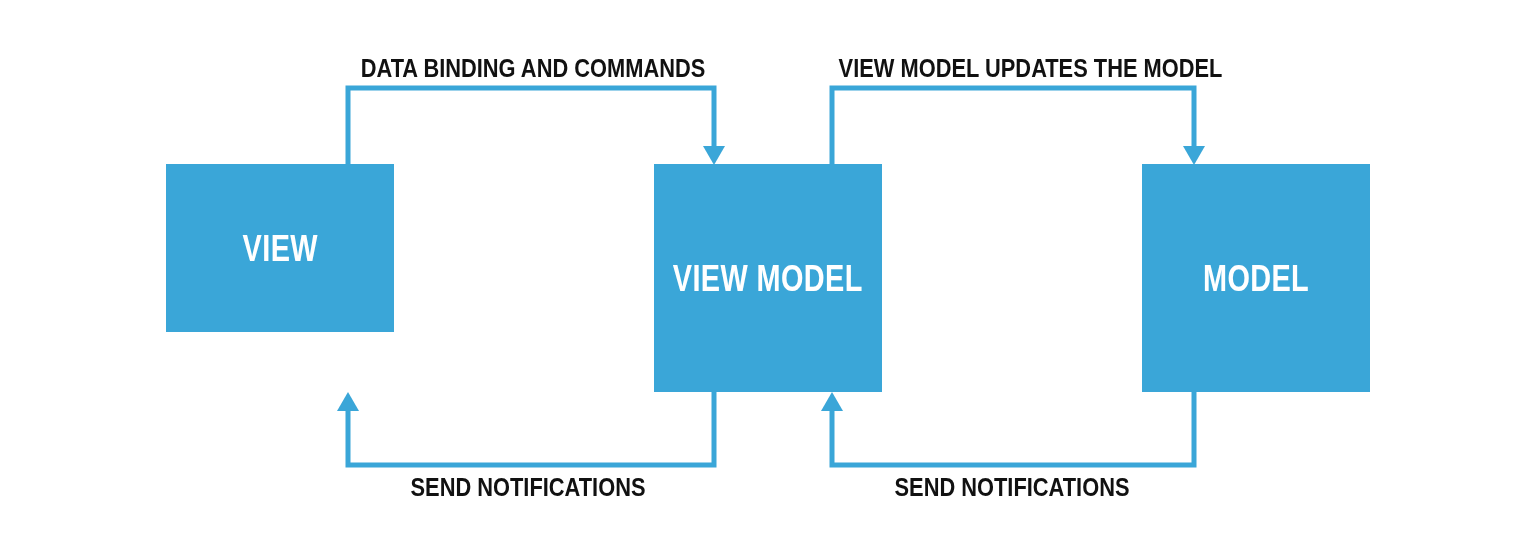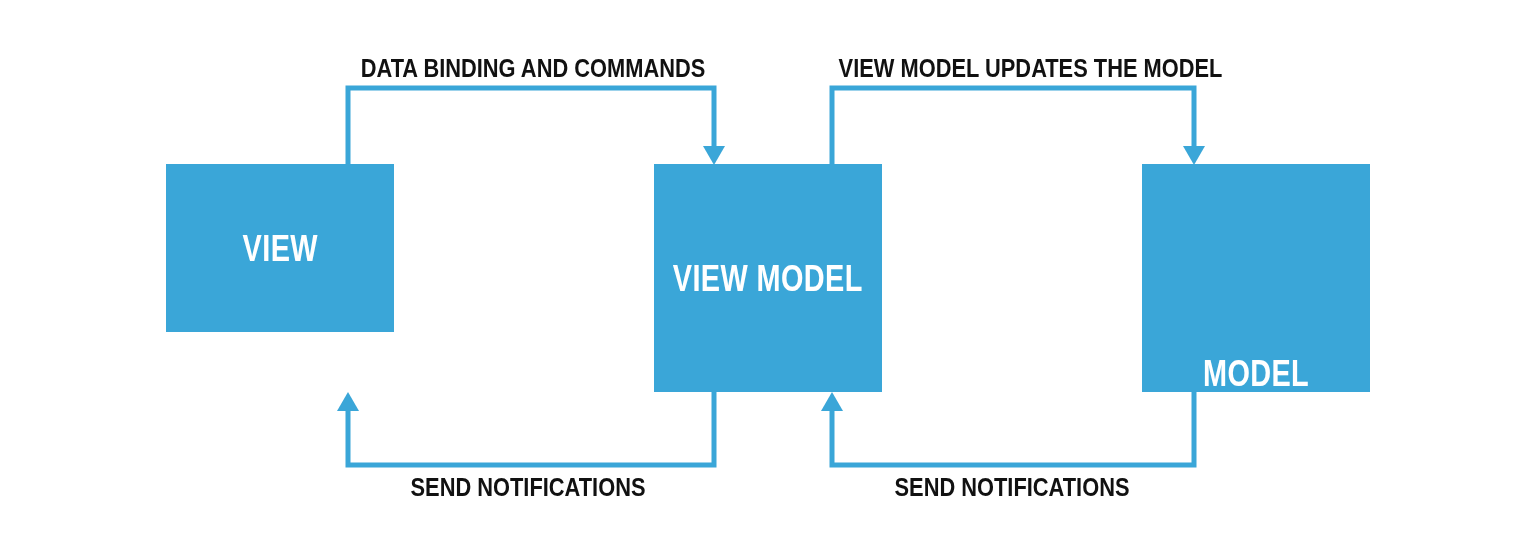--- a/index.html
+++ b/index.html
@@ -49,21 +49,21 @@
     font-family: "Liberation Sans Narrow", "Liberation Sans", sans-serif;
     font-weight: bold;
     font-size: 26px;
     line-height: 1;
     white-space: nowrap;
     transform: scaleX(0.84);
     text-align: center;
   }
   #box-view    { left: 166px; top: 164px; width: 228px; height: 168px; }
   #box-viewmodel { left: 654px; top: 164px; width: 228px; height: 228px; }
-  #box-model   { left: 1142px; top: 164px; width: 228px; height: 228px; align-items: flex-end; }
+  #box-model   { left: 1142px; top: 164px; width: 228px; height: 228px; }
 
   #label-data-binding { left: 323px; top: 55px; width: 420px; transform-origin: center center; }
   #label-vm-updates   { left: 805px; top: 55px; width: 420px; transform-origin: center center; }
   #label-notify-left  { left: 318px; top: 474px; width: 420px; transform-origin: center center; }
   #label-notify-right { left: 802px; top: 474px; width: 420px; transform-origin: center center; }
 </style>
 </head>
 <body>
 
 <div id="diagram-root">

